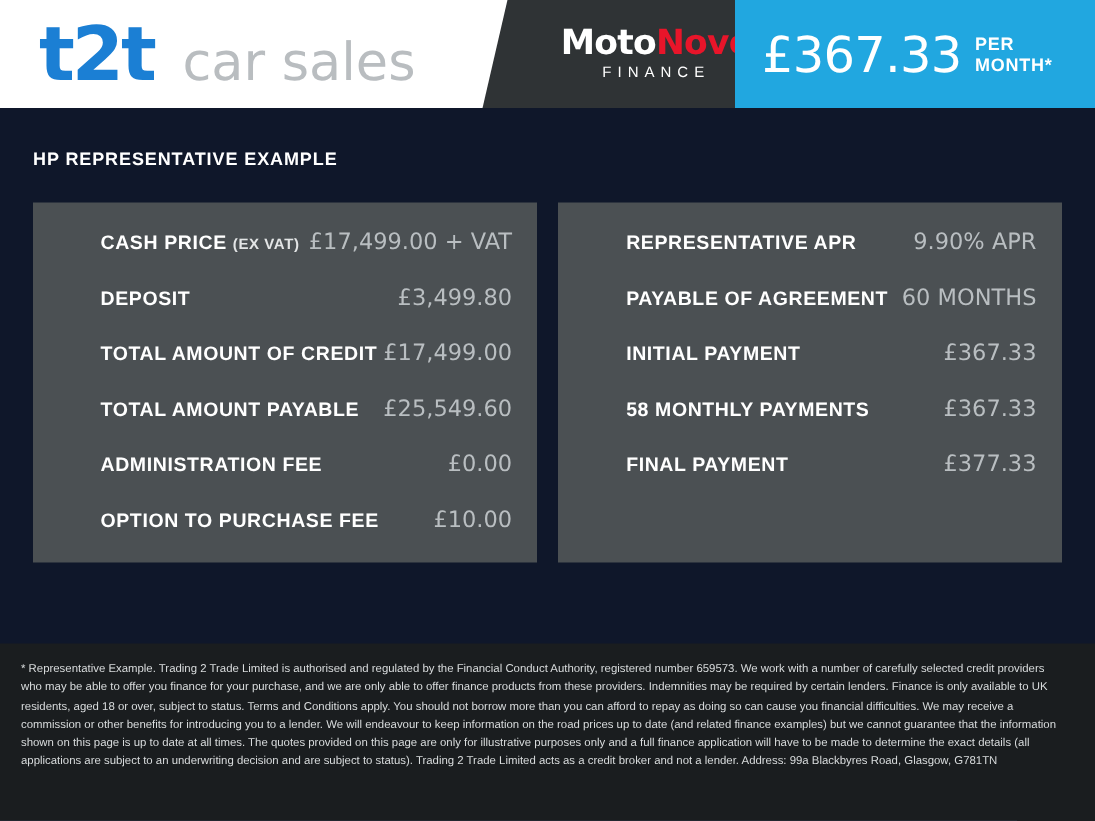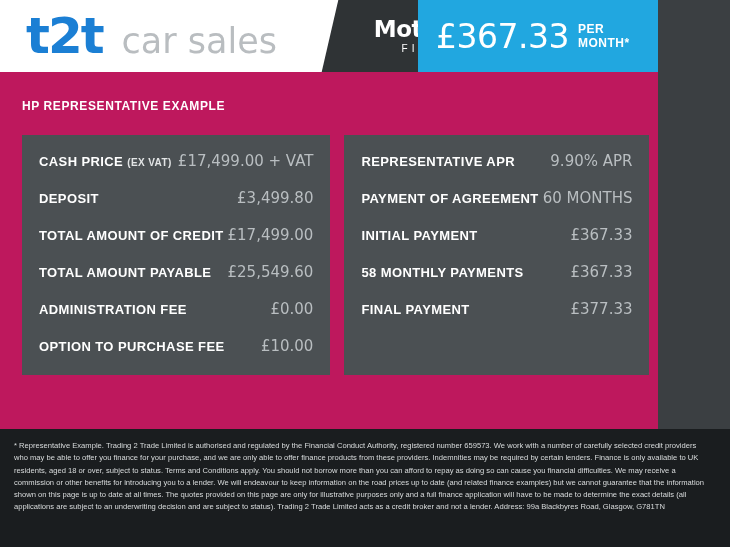--- a/index.html
+++ b/index.html
@@ -2,21 +2,21 @@
 <html><head>
 <meta charset="utf-8">
 <style>
   * { box-sizing: border-box; margin: 0; padding: 0; }
   html, body {
     width: 730px; height: 547px;
     font-family: "Liberation Sans", sans-serif;
     background: #3b3f42;
     overflow: hidden;
   }
-  .page { position: relative; width: 658px; height: 547px; background: #be185d; }
+  .page { position: relative; width: 730px; height: 547px; background: #0f172a; }
 
   
   .header { position: relative; height: 72px; width: 100%; background: #fff; overflow: hidden; }
   .hdr-left {
     position: absolute; left: 0; top: 0; height: 72px; width: 348px;
     background: #fff;
     display: flex; align-items: center;
   }
   .logo { display: flex; align-items: baseline; padding-left: 26px; }
   .logo .t2t {
@@ -77,20 +77,21 @@
   .panel {
     flex: 1 1 0; background: #4b5053; padding: 8px 0 10px 0;
   }
   .row {
     display: flex; align-items: baseline; justify-content: space-between;
     padding: 9px 17px 10px 17px;
   }
   .row .label {
     color: #ffffff; font-size: 13px; font-weight: bold; letter-spacing: 0.4px;
     white-space: nowrap;
+    margin-left: 28px;
   }
   .row .label .sub {
     font-size: 10px; font-weight: bold; color: #e3e5e6; margin-left: 4px;
   }
   .row .value {
     color: #b9bec1; font-size: 15px; font-weight: normal; white-space: nowrap;
     font-family: "DejaVu Sans", sans-serif;
   }
 
   
@@ -160,21 +161,21 @@
         <span class="value">£10.00</span>
       </div>
     </div>
 
     <div class="panel">
       <div class="row">
         <span class="label"><span>REPRESENTATIVE APR</span><span class="sub"></span></span>
         <span class="value">9.90% APR</span>
       </div>
       <div class="row">
-        <span class="label"><span>PAYMENT OF AGREEMENT</span><span class="sub"></span></span>
+        <span class="label"><span>PAYABLE OF AGREEMENT</span><span class="sub"></span></span>
         <span class="value">60 MONTHS</span>
       </div>
       <div class="row">
         <span class="label"><span>INITIAL PAYMENT</span><span class="sub"></span></span>
         <span class="value">£367.33</span>
       </div>
       <div class="row">
         <span class="label"><span>58 MONTHLY PAYMENTS</span><span class="sub"></span></span>
         <span class="value">£367.33</span>
       </div>

